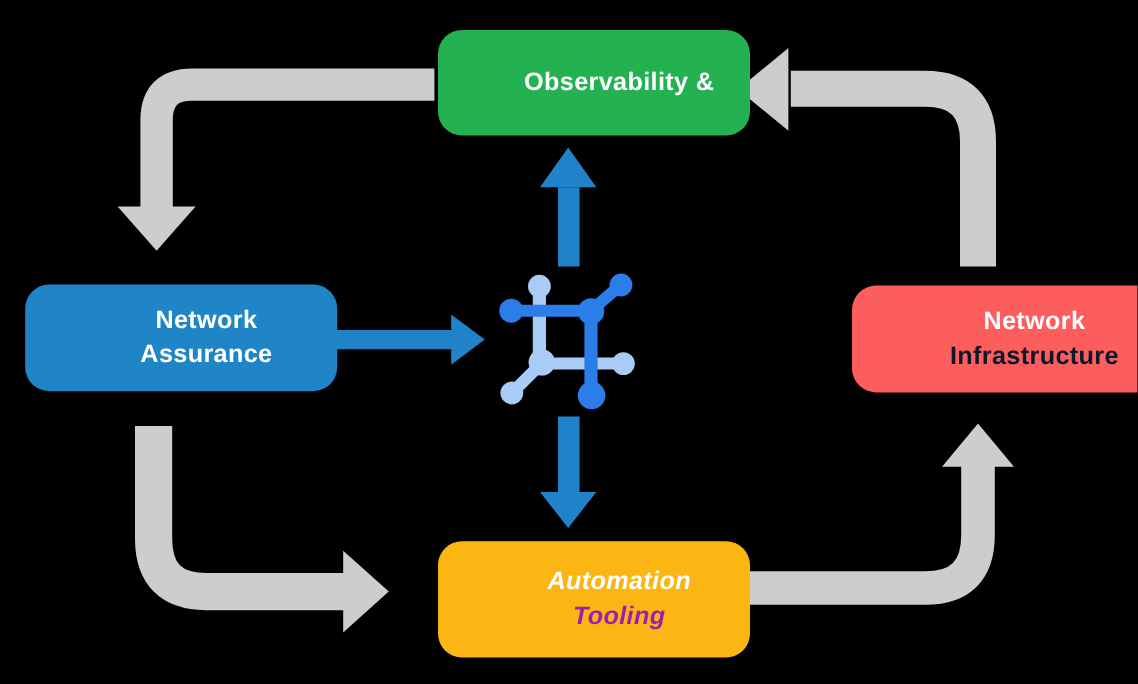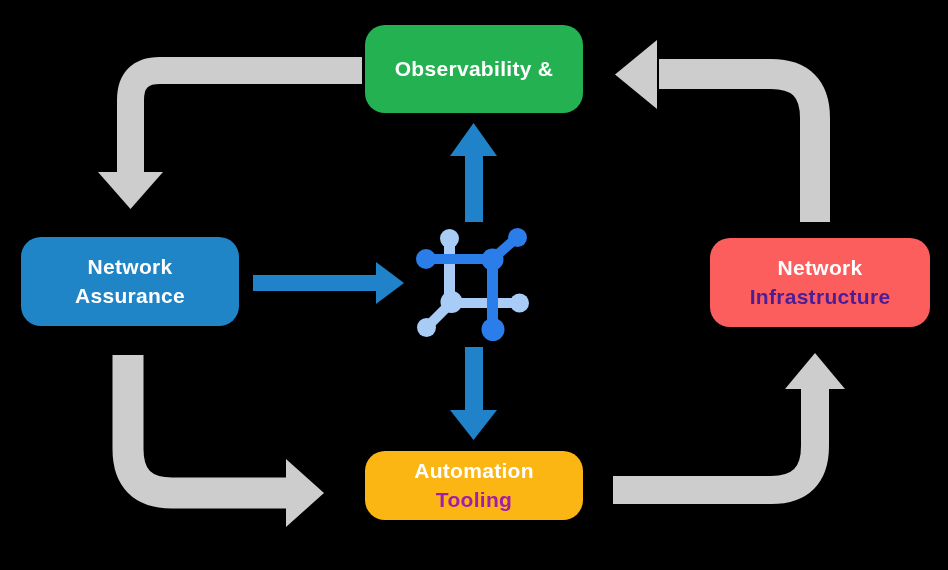--- a/index.html
+++ b/index.html
@@ -25,25 +25,26 @@
     border-radius: 20px;
     display: flex;
     flex-direction: column;
     align-items: center;
     justify-content: center;
     text-align: center;
     font-size: 21px;
     font-weight: 600;
     letter-spacing: 0.3px;
     line-height: 1.35;
+    padding-left: 42px;
   }
   #node-observability   { left: 365px; top: 25px;  width: 218px; height: 88px; }
   #node-operations      { left: 21px;  top: 237px; width: 218px; height: 89px; }
   #node-infrastructure  { left: 710px; top: 238px; width: 220px; height: 89px; }
-  #node-automation      { left: 365px; top: 451px; width: 218px; height: 69px; }
+  #node-automation      { left: 365px; top: 451px; width: 218px; height: 97px; font-style: italic; }
 </style>
 </head>
 <body>
 
 <div id="canvas" style="background-color: rgb(0, 0, 0);">
 
   <svg id="arrow-layer" viewBox="0 0 948 570" xmlns="http://www.w3.org/2000/svg">
 
     <g>
       <path d="M362 70.5 H160 Q130.5 70.5 130.5 100 V174" fill="none" stroke-width="27" stroke="#cdcdcd"></path>
@@ -104,21 +105,21 @@
     <span style="color: rgb(255, 255, 255);">Observability &amp;</span>
   </div>
 
   <div class="node" id="node-operations" style="background-color: rgb(32, 133, 198);">
     <span style="color: rgb(255, 255, 255);">Network</span>
     <span style="color: rgb(255, 255, 255);">Assurance</span>
   </div>
 
   <div class="node" id="node-infrastructure" style="background-color: rgb(252, 93, 93);">
     <span style="color: rgb(255, 255, 255);">Network</span>
-    <span style="color: #4c1d95;">Infrastructure</span>
+    <span style="color: #0f172a;">Infrastructure</span>
   </div>
 
   <div class="node" id="node-automation" style="background-color: rgb(251, 182, 20);">
     <span style="color: rgb(255, 255, 255);">Automation</span>
     <span style="color: #a21caf;">Tooling</span>
   </div>
 
 </div>
 
 </body></html>

